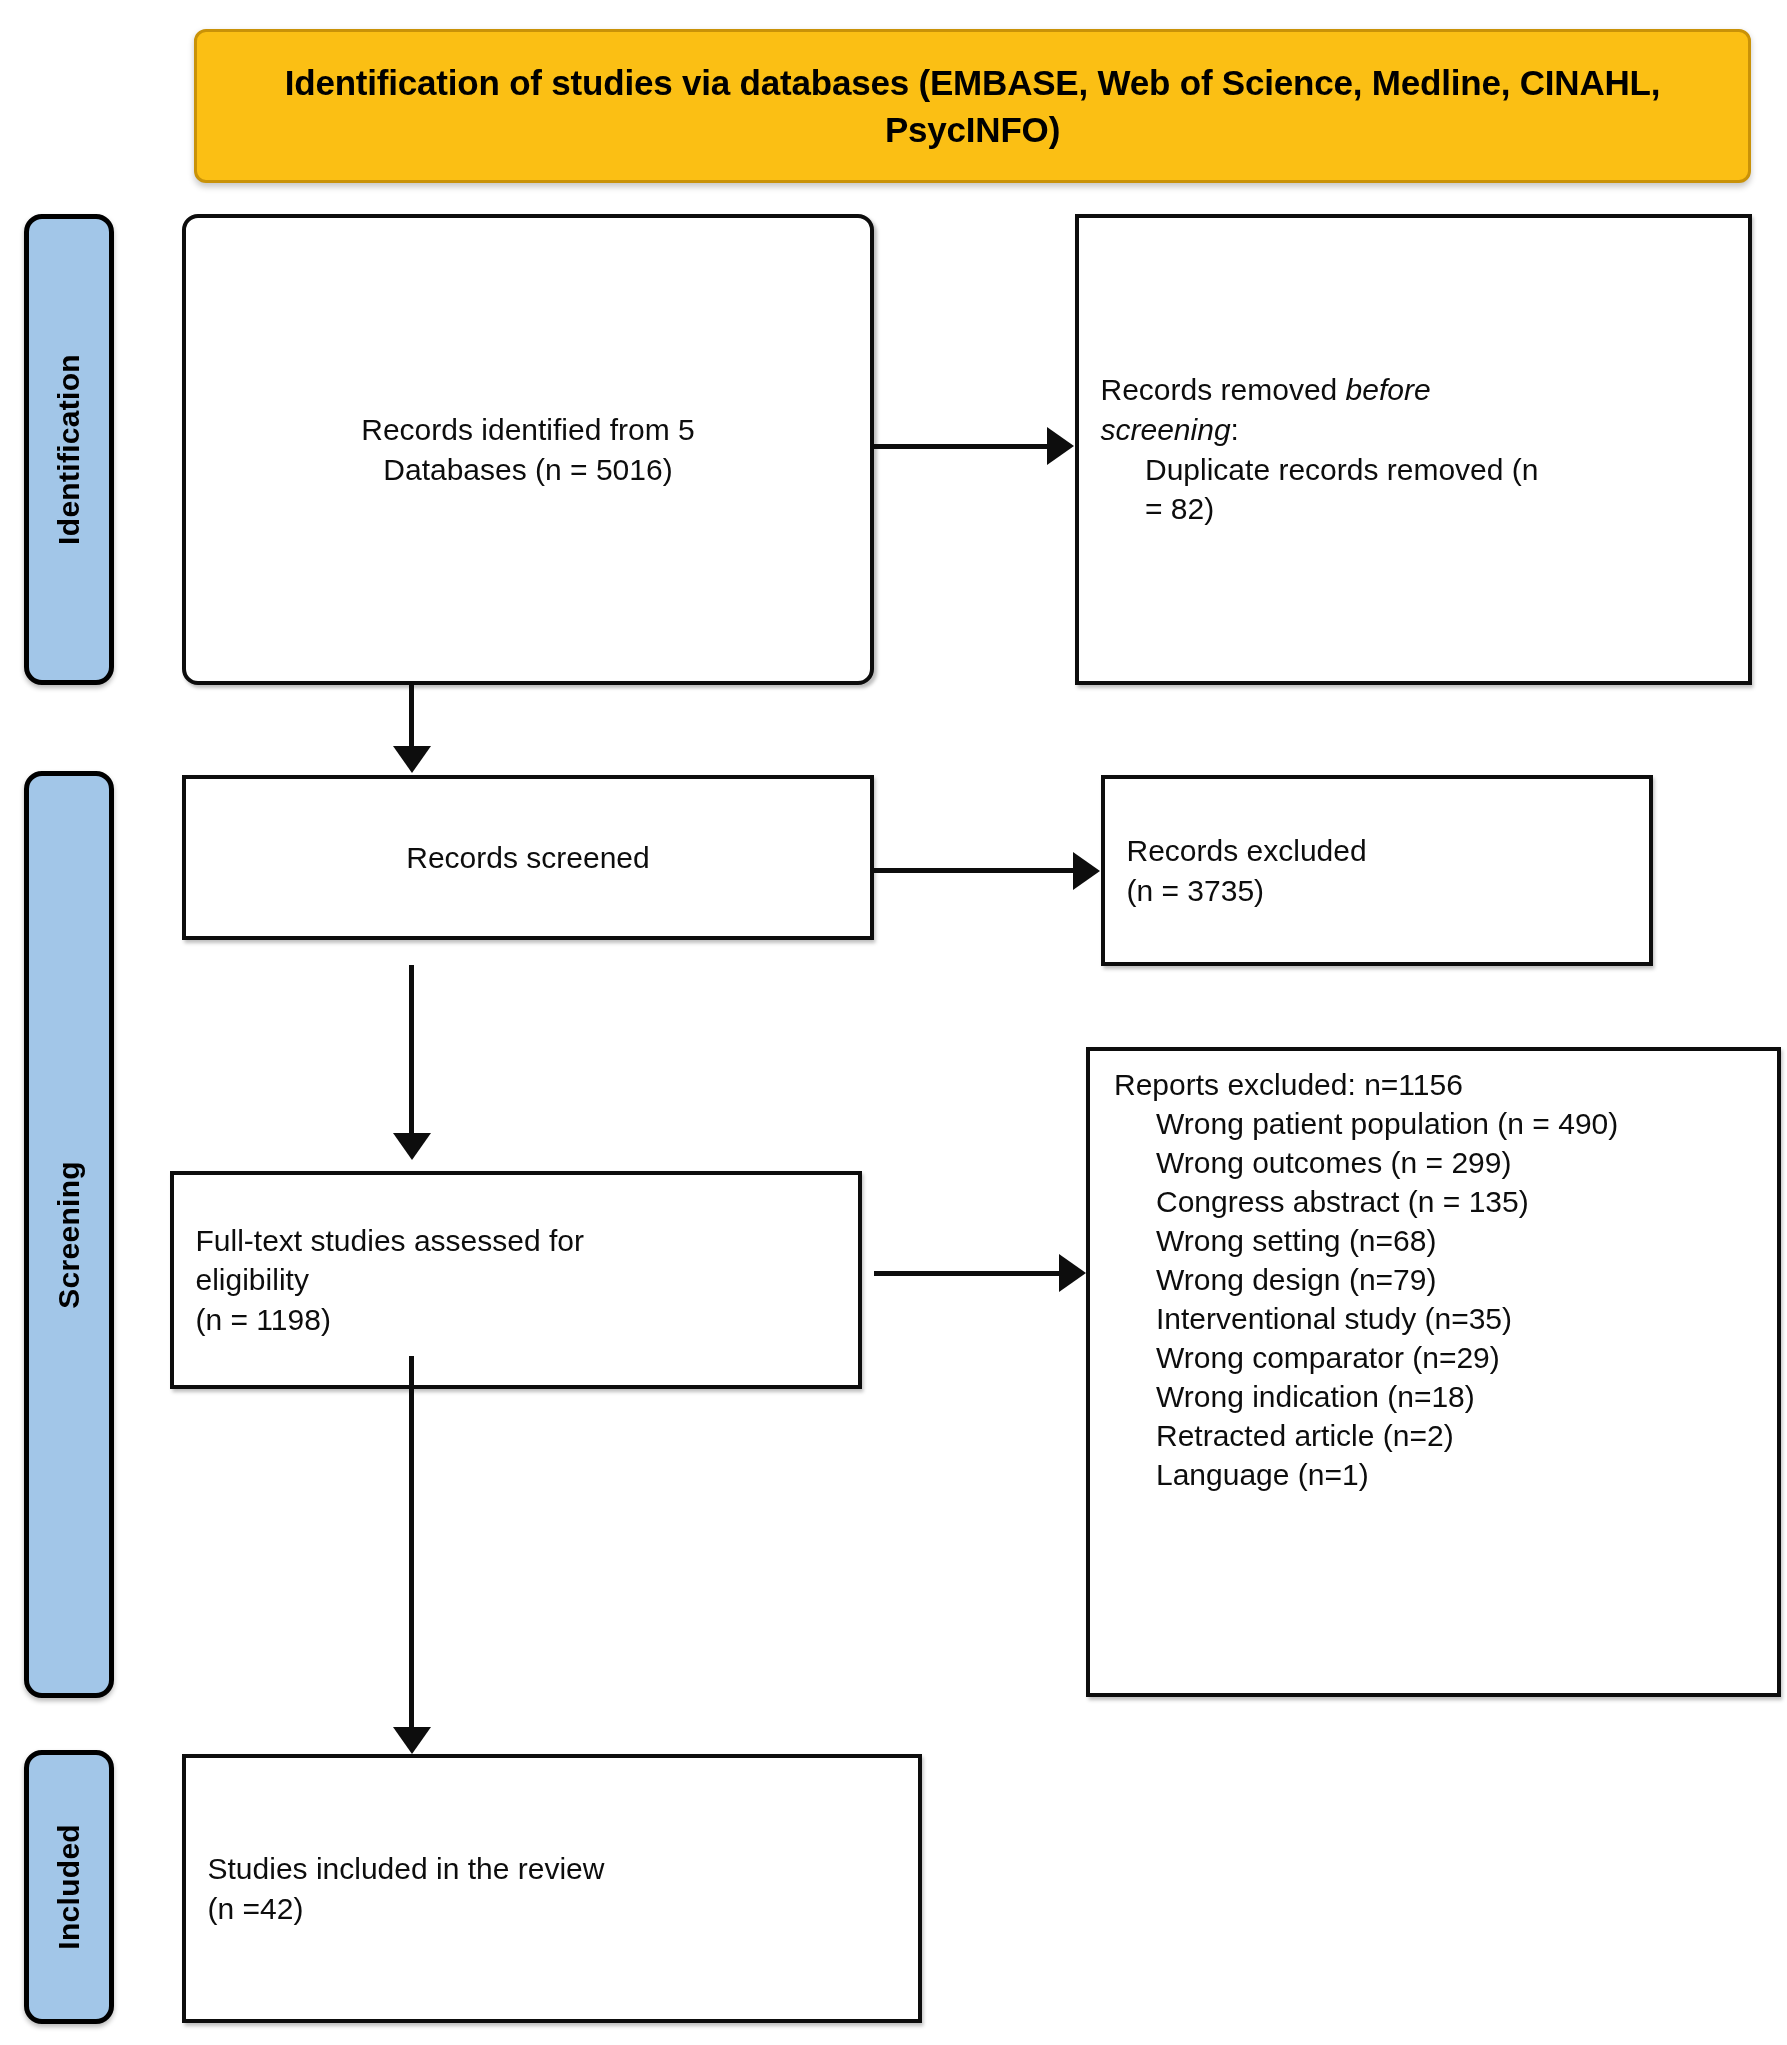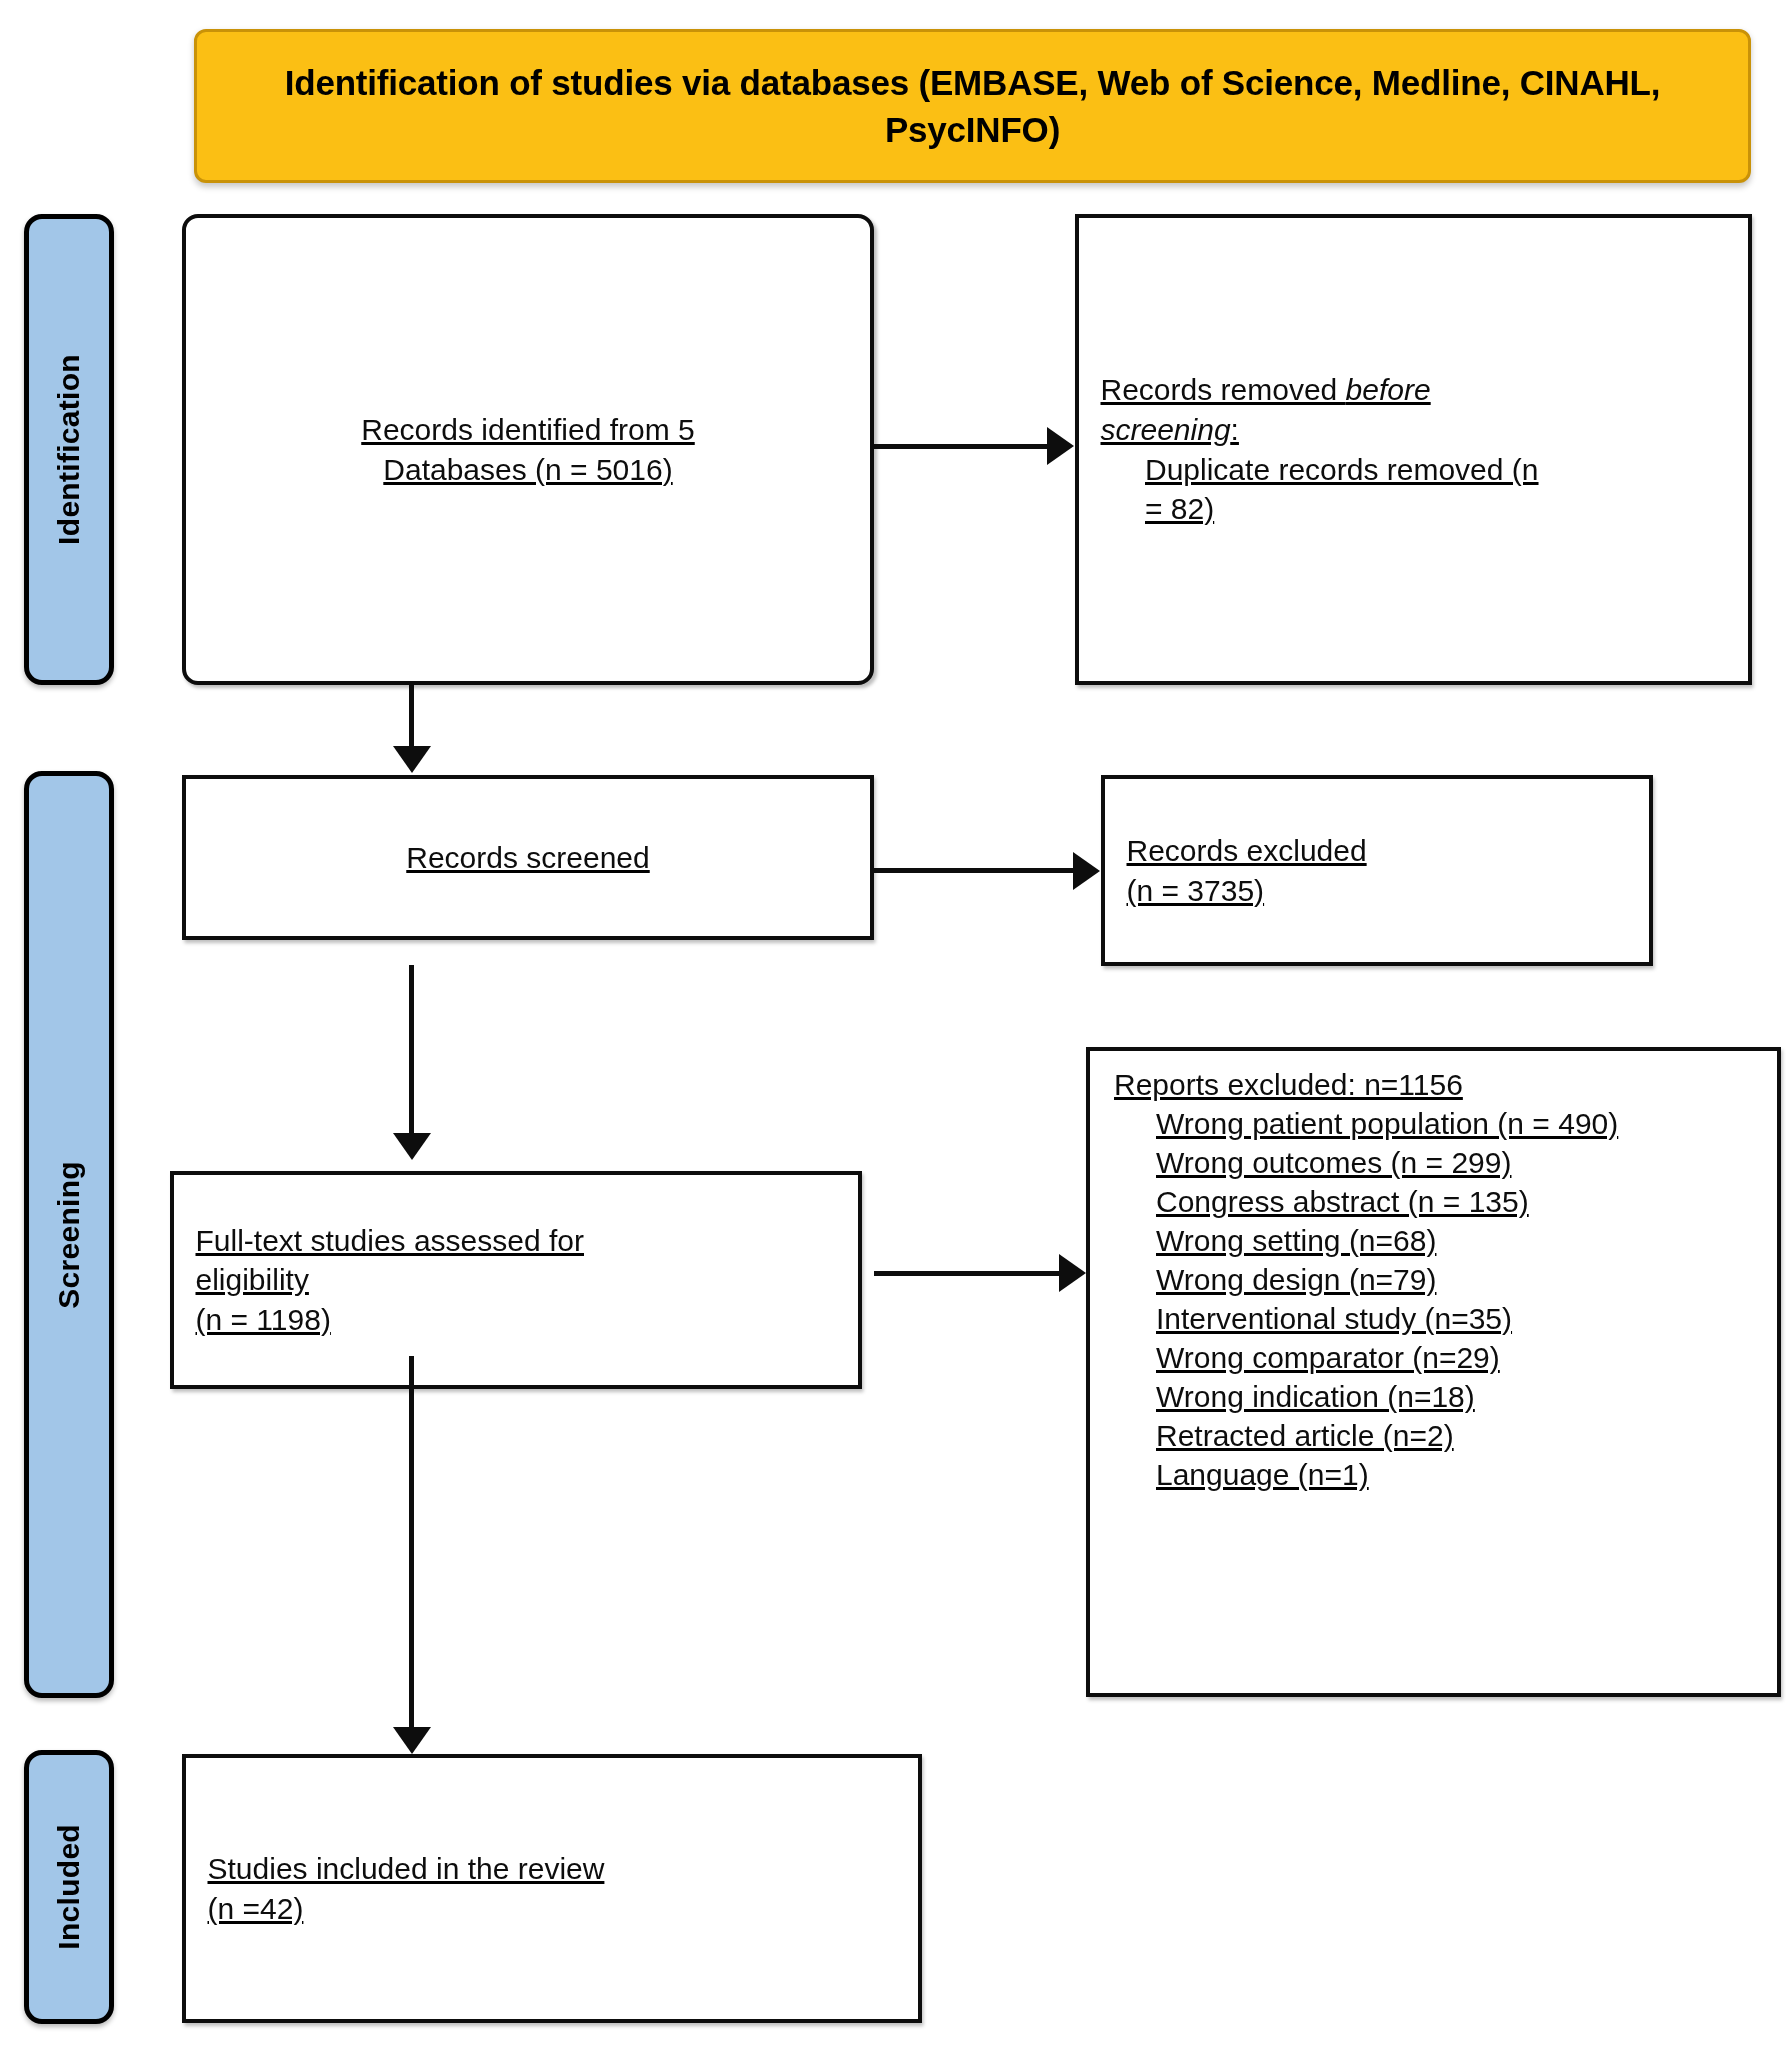--- a/index.html
+++ b/index.html
@@ -73,21 +73,20 @@
   
   .node {
     position: absolute;
     background: #ffffff;
     border: 4.2px solid #0d0d0d;
     box-sizing: border-box;
     display: flex;
     flex-direction: column;
     justify-content: center;
     box-shadow: 2.4px 3px 3.6px rgba(0,0,0,0.26);
-    text-decoration: underline;
   }
   .node-text {
     font-size: 30px;
     color: #0d0d0d;
     line-height: 1.32;
     padding: 0 21.5px;
     white-space: pre-wrap;
   }
   .node-text.centered { text-align: center; }
   .node-text em { font-style: italic; }

